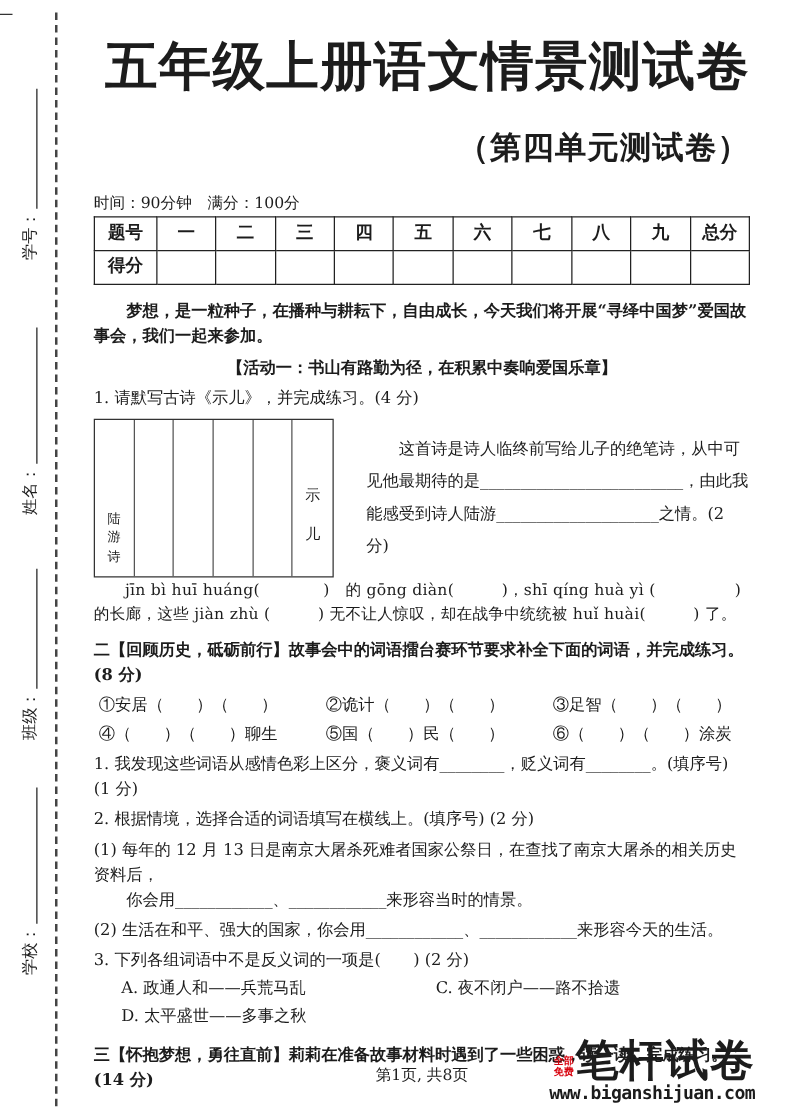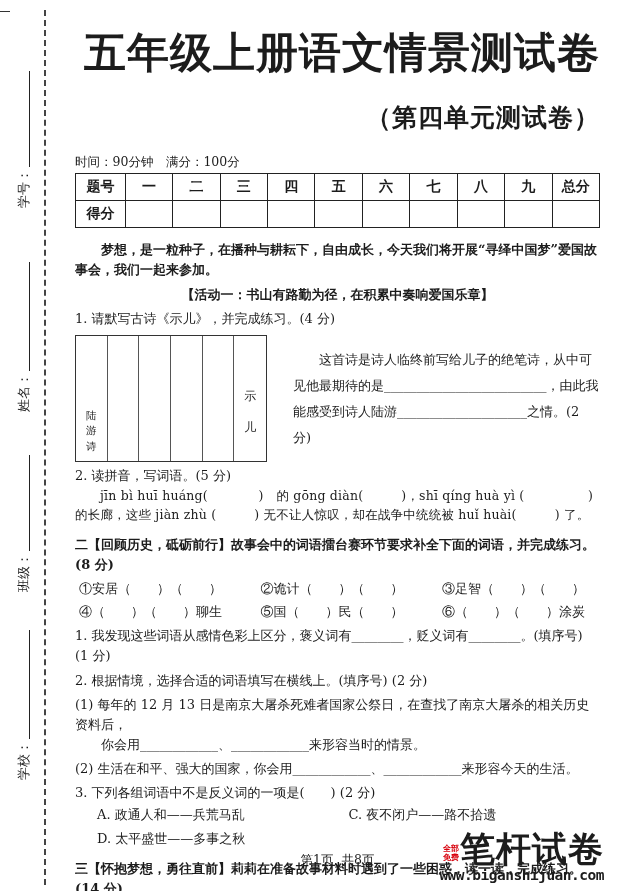--- a/index.html
+++ b/index.html
@@ -149,21 +149,20 @@
         <div class="poem-col"></div>
         <div class="poem-col"></div>
         <div class="poem-col"></div>
         <div class="poem-col poem-title">
           <div class="v-text">示儿</div>
         </div>
       </div>
       <div class="q1-analysis">这首诗是诗人临终前写给儿子的绝笔诗，从中可见他最期待的是_________________________，由此我能感受到诗人陆游____________________之情。(2 分)</div>
     </div>
 
-    <div class="q-line">2. 读拼音，写词语。(5 分)</div>
     <div class="pinyin indent">jīn bì huī huáng(　　　　)　的 gōng diàn(　　　)，shī qíng huà yì (　　　　　)</div>
     <div class="pinyin">的长廊，这些 jiàn zhù (　　　) 无不让人惊叹，却在战争中统统被 huǐ huài(　　　) 了。</div>
 
     <div class="sec-heading">二【回顾历史，砥砺前行】故事会中的词语擂台赛环节要求补全下面的词语，并完成练习。(8 分)</div>
     <div class="word-grid">
       <span>①安居（　　）（　　）</span>
       <span>②诡计（　　）（　　）</span>
       <span>③足智（　　）（　　）</span>
       <span>④（　　）（　　）聊生</span>
       <span>⑤国（　　）民（　　）</span>

